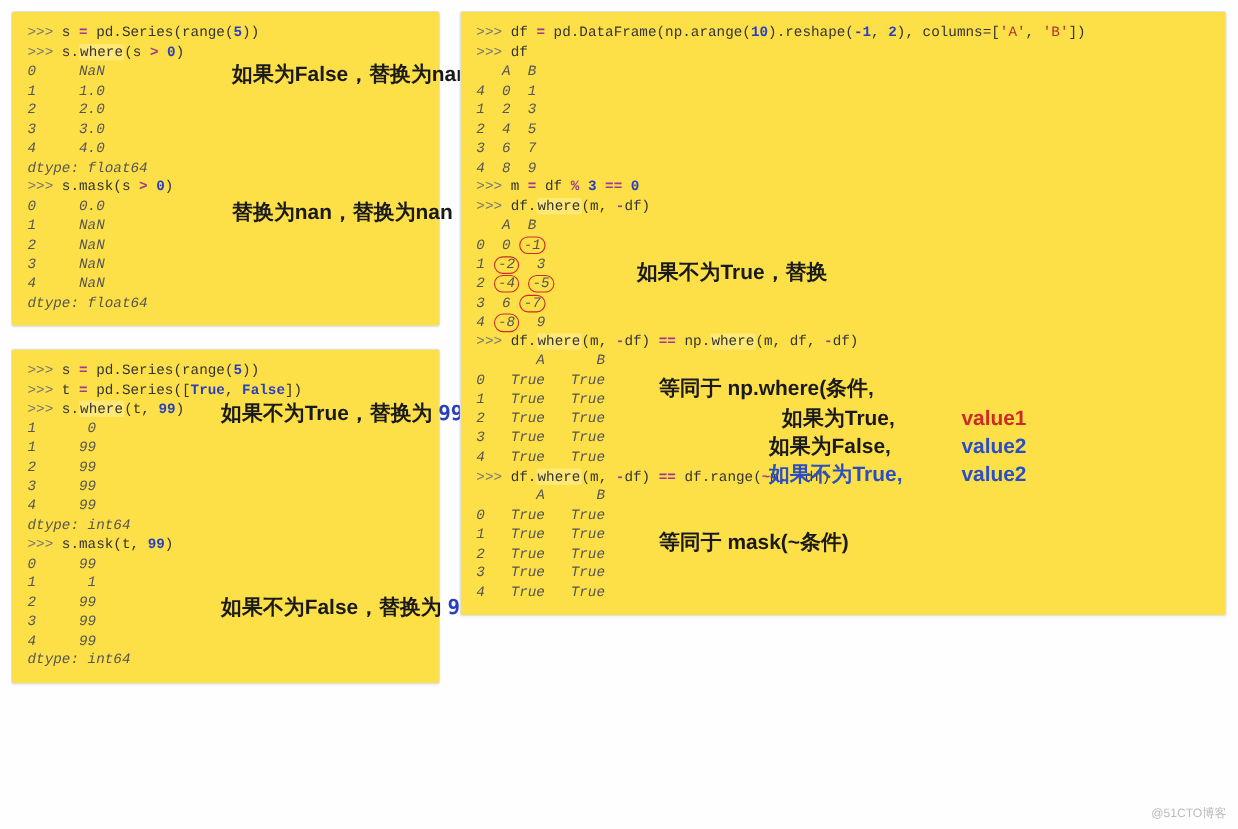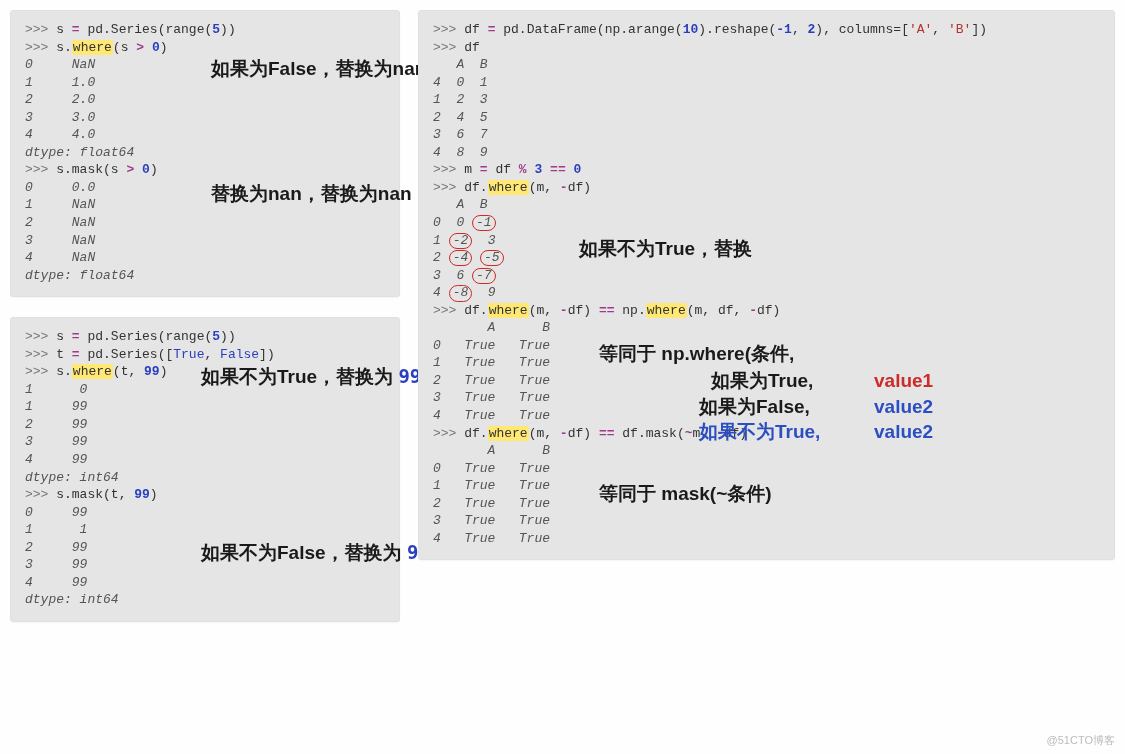--- a/index.html
+++ b/index.html
@@ -17,30 +17,30 @@
     display: flex;
     gap: 18px;
     align-items: flex-start;
   }
   .col-left { width: 390px; display: flex; flex-direction: column; gap: 20px; }
   .col-right { flex: 1; }
   .panel {
     border: 1px solid #e0e0e0;
     border-radius: 3px;
     padding: 10px 14px 12px;
-    background: #e5e5e5;
+    background: #fde047;
     box-shadow: 0 1px 2px rgba(0,0,0,0.04);
     position: relative;
   }
   pre { margin:0; font-family: inherit; font-size: inherit; white-space: pre; }
   .pmt  { color:#777; }
   .plain{ color:#333; }
   .num  { color:#2a3fbf; font-weight:600; }
   .op   { color:#9f3a8c; font-weight:600; }
-  .kw   { color:#2a3fbf; font-weight:400; }
+  .kw   { color:#2a3fbf; font-weight:700; }
   .str  { color:#b5332e; }
   .out  { color:#555; font-style: italic; }
   .hl   { background:#ffe873; padding:0 1px; border-radius:2px; }
   .circ { display:inline-block; border:1px solid #cc2b28; border-radius:10px; padding:0 3px; line-height:1.1; color:#555; font-style:italic; }
   .ann {
     position:absolute;
     font-family: "Microsoft YaHei", "SimSun", Arial, sans-serif;
     font-weight:700;
     font-style: normal;
     color:#1a1a1a;
@@ -126,21 +126,21 @@
 <span class="out">2</span> <span class="circ">-4</span> <span class="circ">-5</span>
 <span class="out">3</span> <span class="out"> 6</span> <span class="circ">-7</span>
 <span class="out">4</span> <span class="circ">-8</span> <span class="out"> 9</span>
 <span class="pmt">&gt;&gt;&gt; </span><span class="plain">df.</span><span class="hl">where</span><span class="plain">(m, </span><span class="op">-</span><span class="plain">df) </span><span class="op">==</span><span class="plain"> np.</span><span class="hl">where</span><span class="plain">(m, df, </span><span class="op">-</span><span class="plain">df)</span>
 <span class="out">       A      B</span>
 <span class="out">0   True   True</span>
 <span class="out">1   True   True</span>
 <span class="out">2   True   True</span>
 <span class="out">3   True   True</span>
 <span class="out">4   True   True</span>
-<span class="pmt">&gt;&gt;&gt; </span><span class="plain">df.</span><span class="hl">where</span><span class="plain">(m, </span><span class="op">-</span><span class="plain">df) </span><span class="op">==</span><span class="plain"> df.mask(</span><span class="op">~</span><span class="plain">m, </span><span class="op">-</span><span class="plain">df)</span>
+<span class="pmt">&gt;&gt;&gt; </span><span class="plain">df.</span><span class="hl">where</span><span class="plain">(m, </span><span class="op">-</span><span class="plain">df) </span><span class="op">==</span><span class="plain"> df.range(</span><span class="op">~</span><span class="plain">m, </span><span class="op">-</span><span class="plain">df)</span>
 <span class="out">       A      B</span>
 <span class="out">0   True   True</span>
 <span class="out">1   True   True</span>
 <span class="out">2   True   True</span>
 <span class="out">3   True   True</span>
 <span class="out">4   True   True</span></pre>
 
       <div class="ann" style="left:160px; top:225px;">如果不为True，替换</div>
       <div class="ann" style="left:180px; top:330px;">等同于 np.where(条件,</div>
       <div class="ann" style="left:292px; top:357px;">如果为True,</div>

